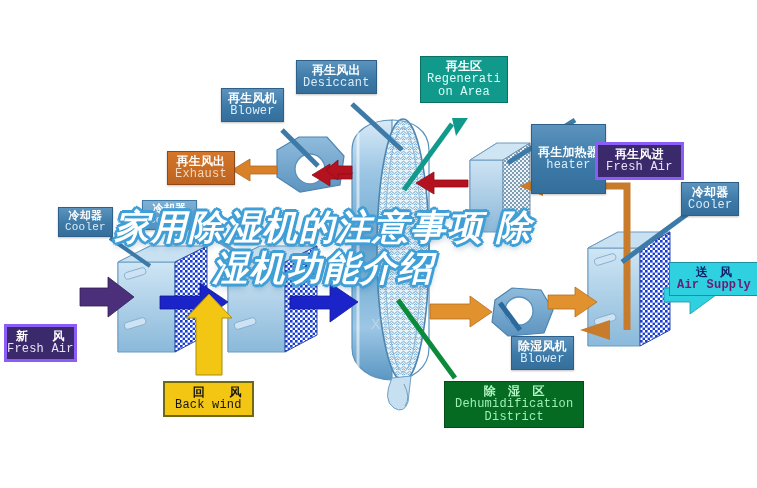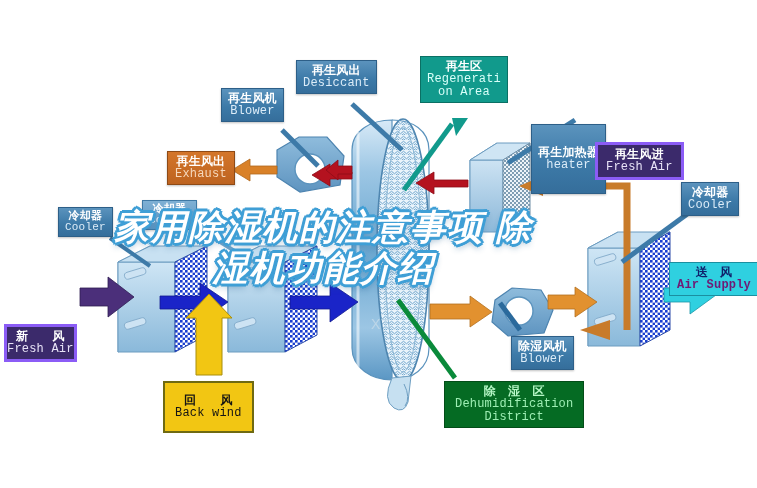--- a/index.html
+++ b/index.html
@@ -291,21 +291,21 @@
   <div class="lbl bx-lightblue" style="left:142px;top:200px;padding:2px 6px;font-size:11px;z-index:5;">
     <span class="cn">冷却器</span>
     <span class="en">Cooler</span>
   </div>
 
   <div class="lbl bx-purple" style="left:4px;top:276px;padding:3px 0;font-size:12px;margin-top:48px;">
     <span class="cn">新　　风</span>
     <span class="en">Fresh Air</span>
   </div>
 
-  <div class="lbl bx-yellow" style="left:163px;top:381px;padding:11px 10px;font-size:12px;">
+  <div class="lbl bx-yellow" style="left:163px;top:381px;padding:3px 10px;font-size:12px;text-align:right;">
     <span class="cn">回　　风</span>
     <span class="en">Back wind</span>
   </div>
 
   <div class="lbl bx-blue" style="left:511px;top:336px;padding:3px 6px;font-size:12px;">
     <span class="cn">除湿风机</span>
     <span class="en">Blower</span>
   </div>
 
   <div class="lbl bx-green" style="left:444px;top:381px;padding:3px 10px;font-size:12px;">

